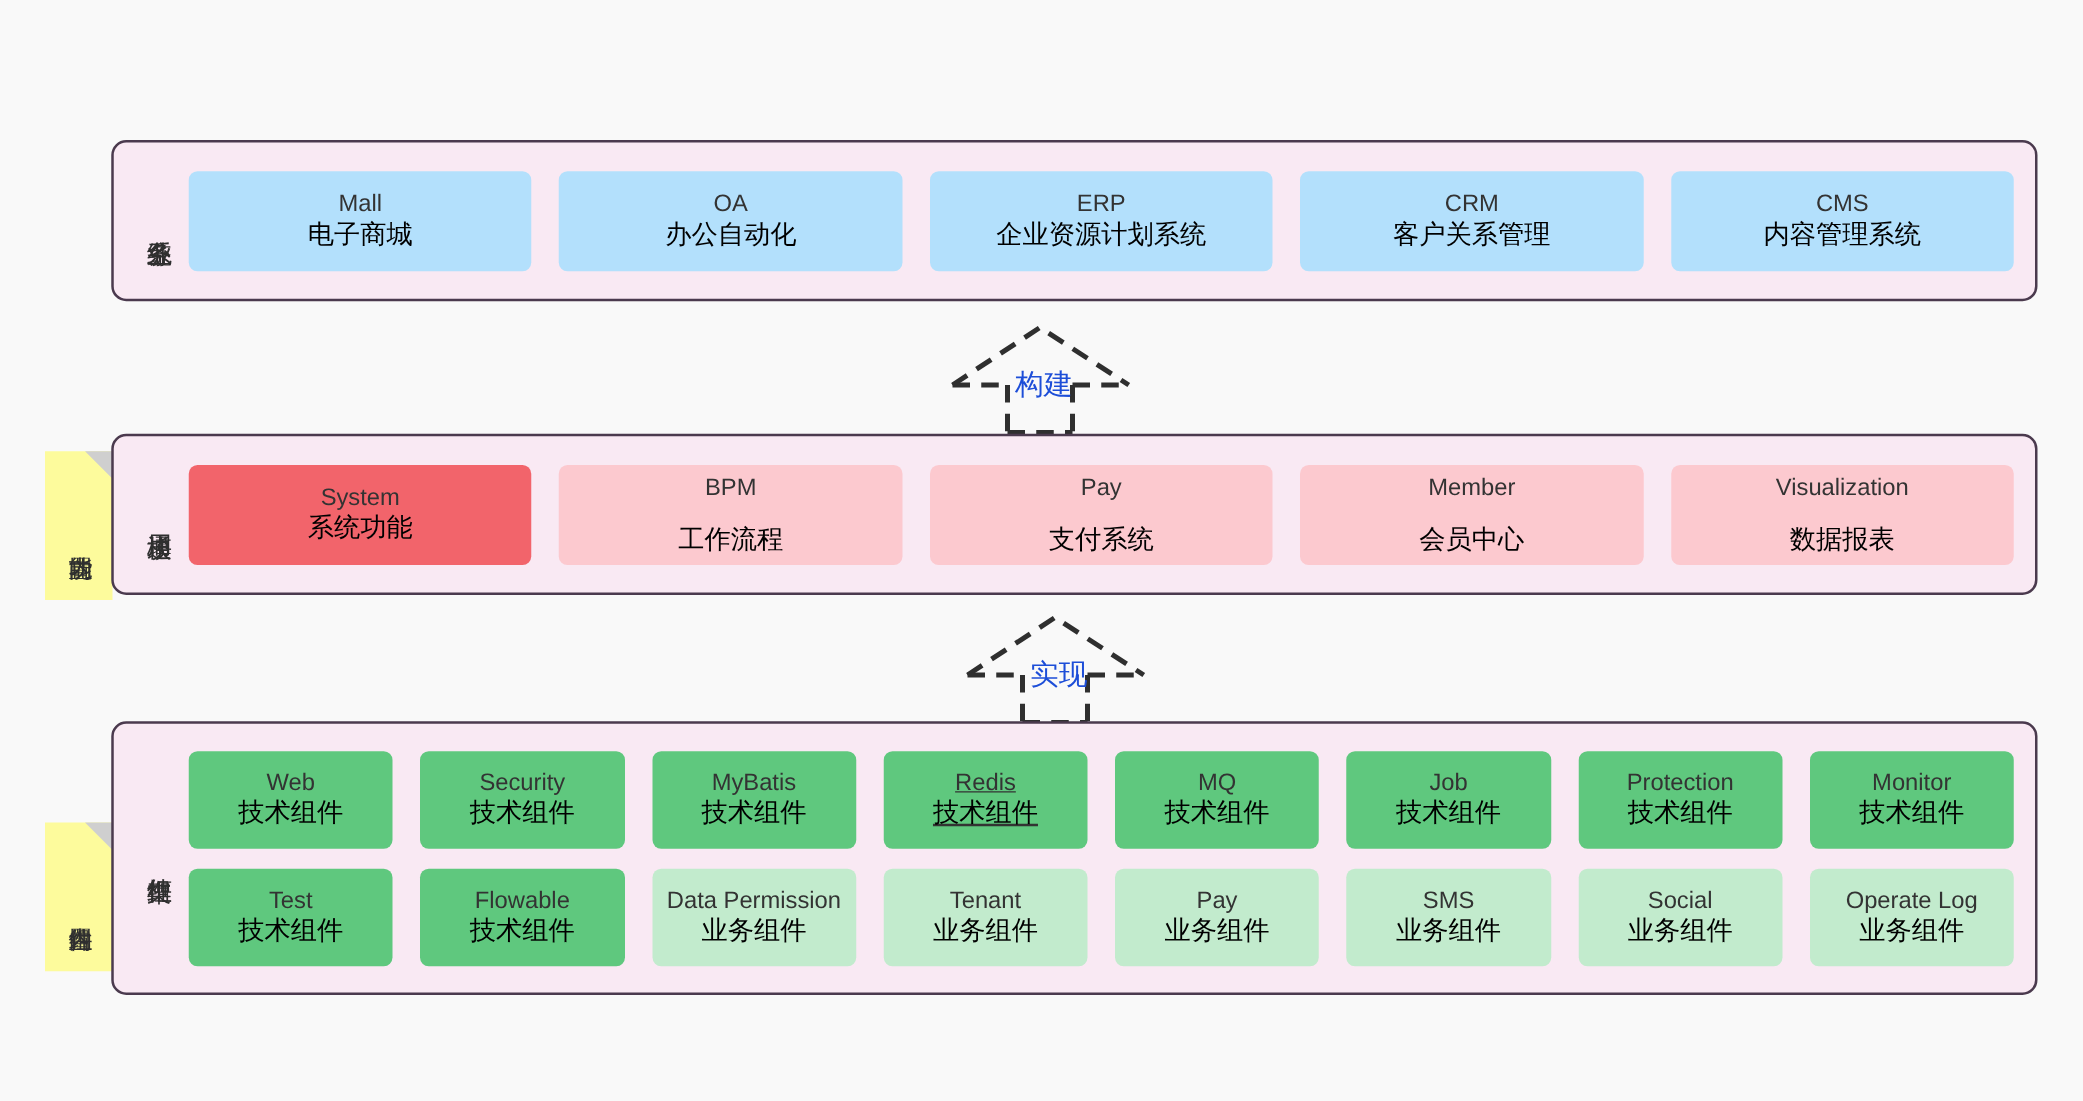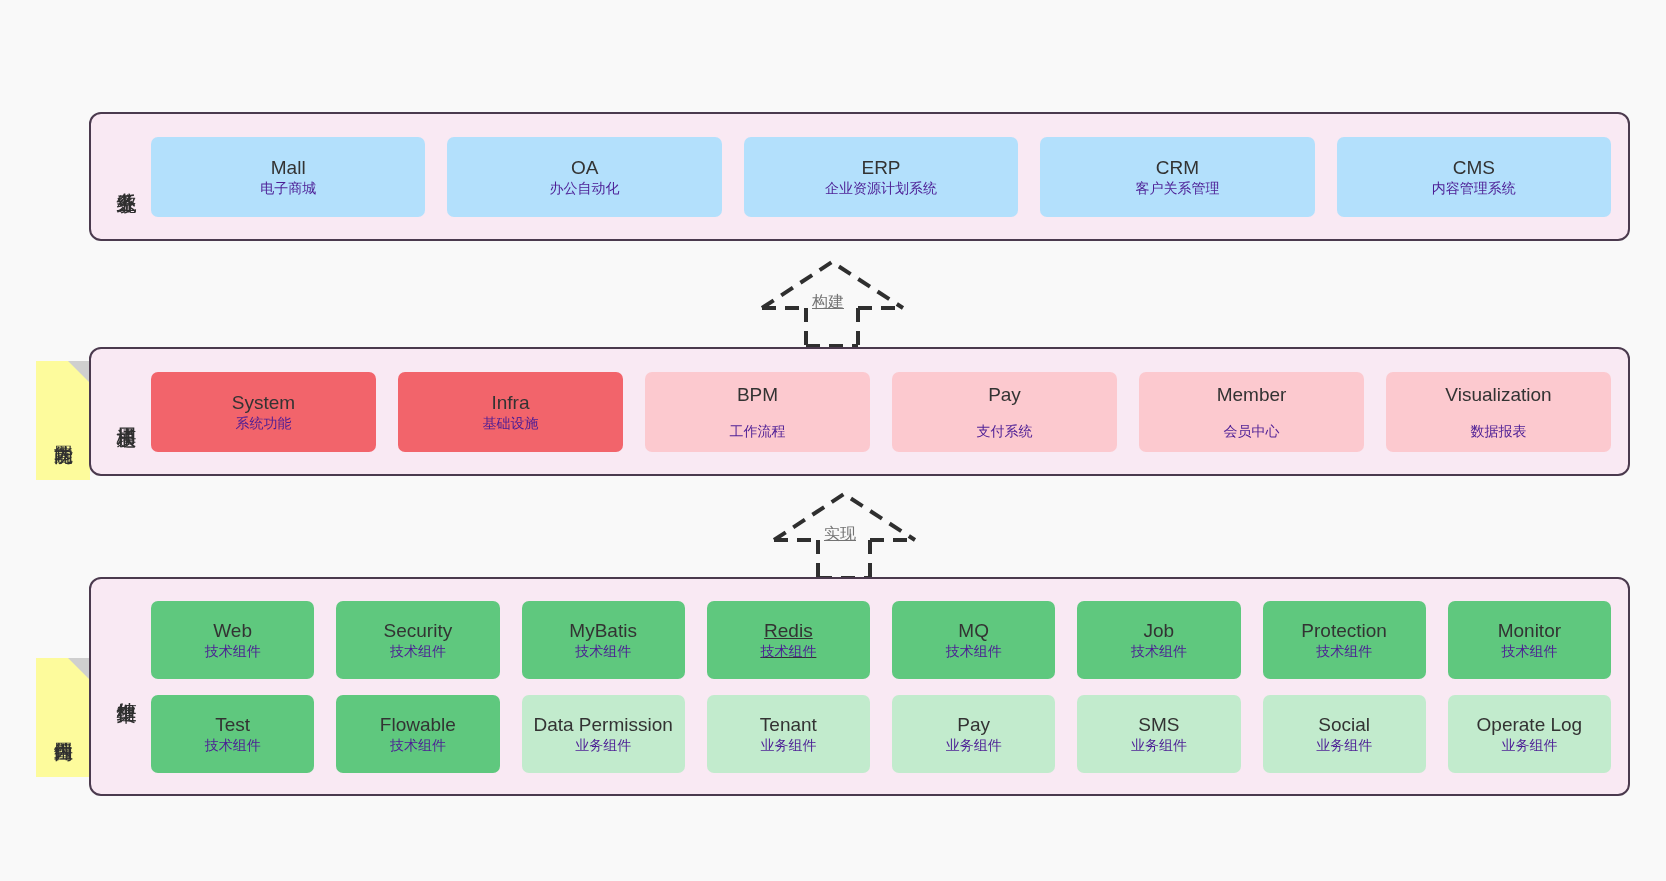--- a/index.html
+++ b/index.html
@@ -74,22 +74,22 @@
     justify-content: center;
     text-align: center;
     padding: 4px 6px;
     line-height: 1.22;
   }
   .card .card-en {
     font-size: 19px;
     color: #333333;
   }
   .card .card-cn {
-    font-size: 14px;
-    color: #4c1d95;
+    font-size: 21px;
+    color: #000000;
   }
   .card.h-tall { height: 80px; }
 
   .c-blue       { background: #b3e0fc; }
   .c-red        { background: #f2646b; }
   .c-pink       { background: #fcc9cf; gap: 17px; }
   .c-green      { background: #5fc87e; }
   .c-lightgreen { background: #c2ebcd; }
 
   
@@ -120,25 +120,24 @@
     white-space: nowrap;
   }
 
   
   .arrow {
     position: absolute;
   }
   .arrow svg { display: block; overflow: visible; }
   .arrow-label {
     position: absolute;
-    font-size: 16px;
-    color: #737373;
+    font-size: 23px;
+    color: #1d4ed8;
     background: transparent;
     white-space: nowrap;
-    text-decoration: underline;
   }
 </style>
 </head>
 <body>
 
 <div id="canvas">
 
   <div class="layer" id="layer-business" style="left:89px; top:112px; width:1541px; height:129px;">
     <div class="layer-title">业务系统</div>
     <div class="layer-body">
@@ -187,24 +186,20 @@
     <div class="note-text">内置功能</div>
   </div>
 
   <div class="layer" id="layer-modules" style="left:89px; top:347px; width:1541px; height:129px;">
     <div class="layer-title">通用模块</div>
     <div class="layer-body">
       <div class="card-row">
         <div class="card h-tall c-red">
           <span class="card-en">System</span>
           <span class="card-cn">系统功能</span>
-        </div>
-        <div class="card h-tall c-red">
-          <span class="card-en">Infra</span>
-          <span class="card-cn">基础设施</span>
         </div>
         <div class="card h-tall c-pink">
           <span class="card-en">BPM</span>
           <span class="card-cn">工作流程</span>
         </div>
         <div class="card h-tall c-pink">
           <span class="card-en">Pay</span>
           <span class="card-cn">支付系统</span>
         </div>
         <div class="card h-tall c-pink">

